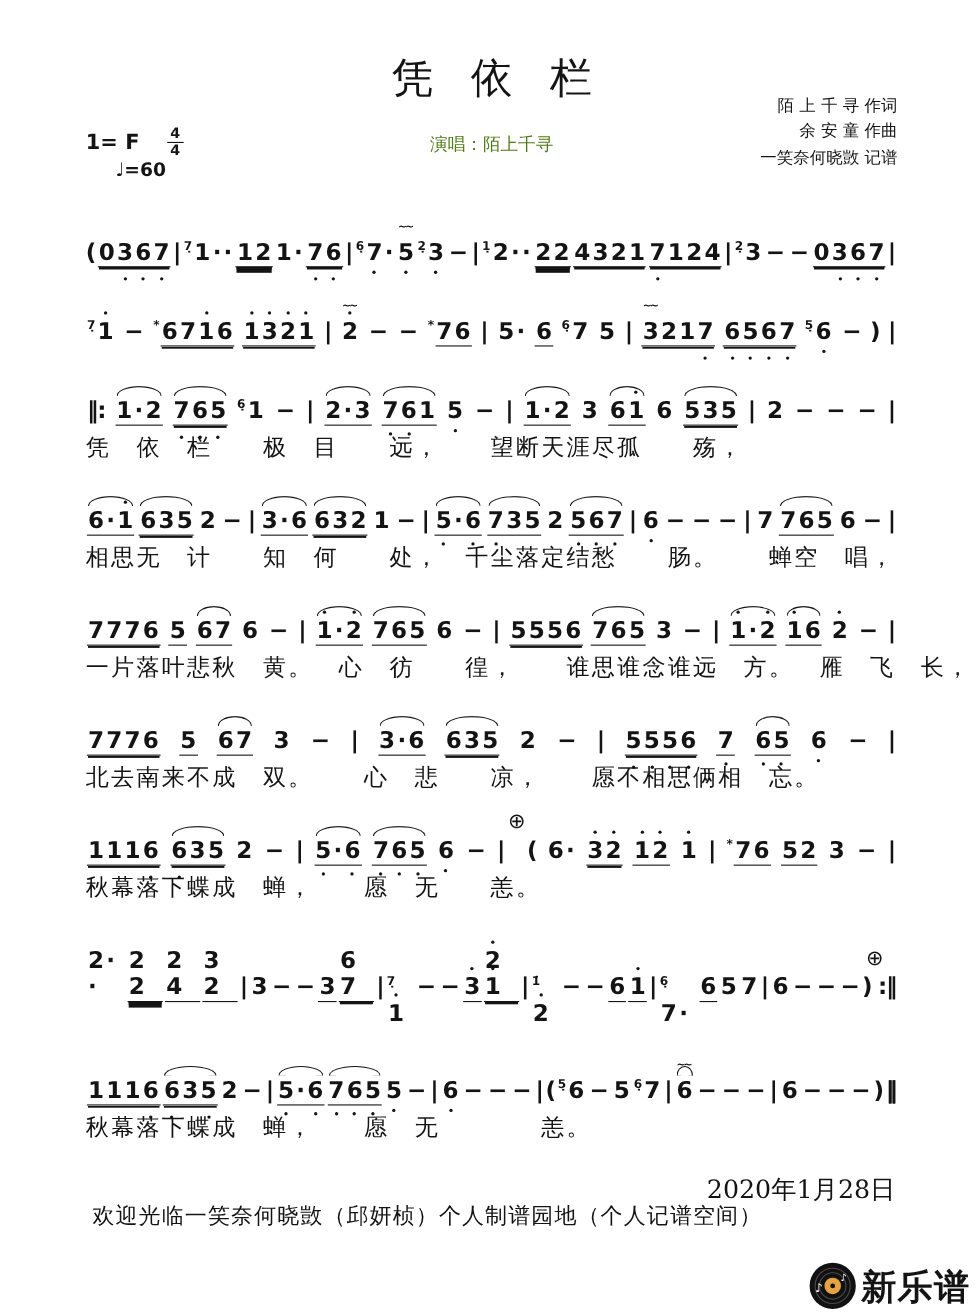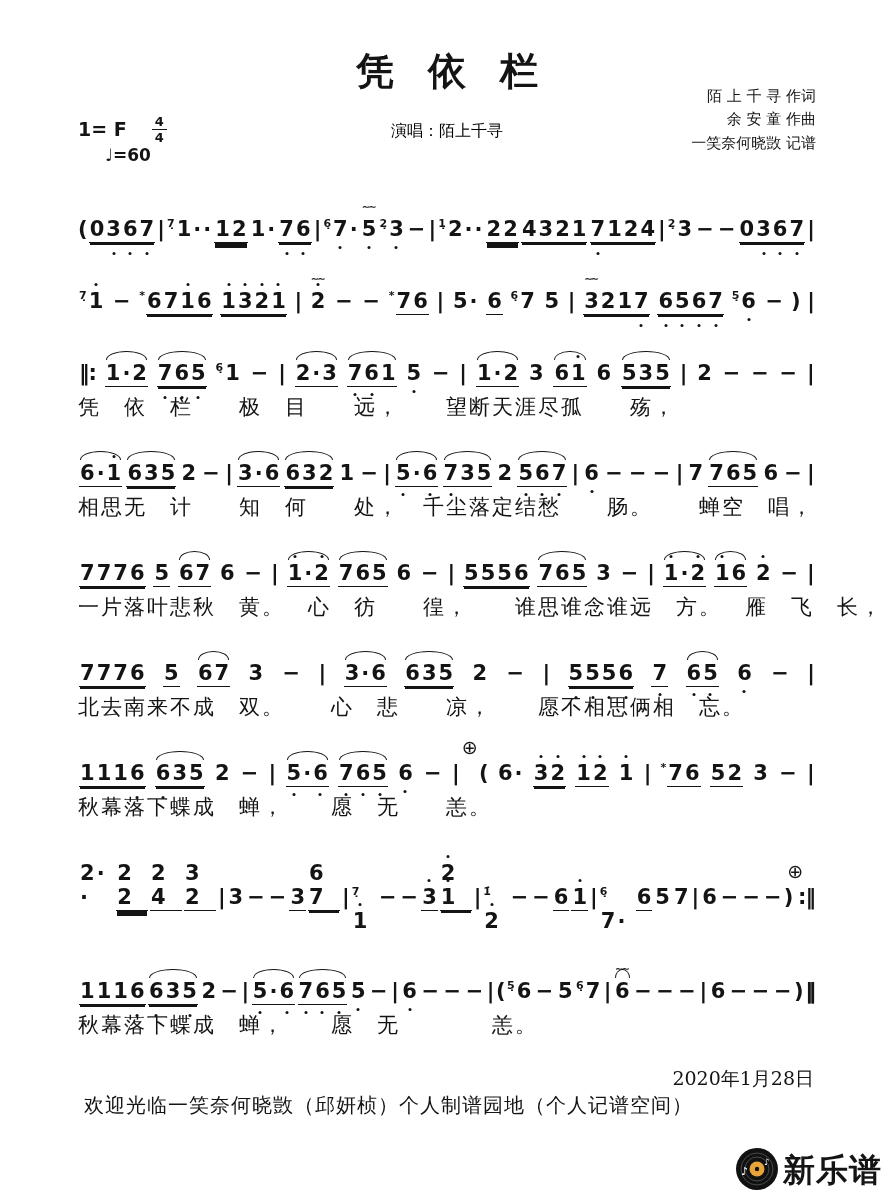--- a/index.html
+++ b/index.html
@@ -5,21 +5,21 @@
   html,body{margin:0;padding:0;}
   body{
     width:888px;height:1196px;position:relative;overflow:hidden;
     background:#ffffff;color:#141414;
     font-family:"DejaVu Sans", sans-serif;
   }
   .page{padding:18px 72px 0 78px;}
 
   
   .title{
-    text-align:center;font-size:38px;font-weight:bold;
+    text-align:center;font-size:38px;font-weight:normal;
     font-family:"DejaVu Serif", serif;
     letter-spacing:34px;text-indent:34px;
     margin:28px 0 0;
   }
   .header-band{position:relative;height:78px;margin-top:2px;}
   .key-block{position:absolute;left:0;top:16px;font-weight:bold;font-size:19px;line-height:1.35;}
   .key-line{display:flex;align-items:center;gap:18px;}
   .frac{display:inline-block;text-align:center;font-size:13px;line-height:1;margin-left:7px;font-weight:bold;}
   .frac .num{display:block;border-bottom:1.6px solid #141414;padding:0 3px 1px;}
   .frac .den{display:block;padding-top:1px;}
@@ -52,21 +52,21 @@
        border-radius:50% 50% 0 0 / 100% 100% 0 0;}
   .trill{position:absolute;top:-16px;left:1px;font-style:normal;font-size:10px;letter-spacing:-2px;}
   .grace{font-size:11px;font-weight:bold;vertical-align:9px;margin-right:1px;}
   .bar{padding:0 1px;}
   .bar-fat{letter-spacing:-1px;}
   .dash{padding:0 2px;}
   .coda{position:relative;display:inline-block;width:4px;}
   .coda i{position:absolute;left:-6px;top:-44px;font-style:normal;font-size:19px;font-weight:normal;}
 
   
-  .date-row{position:absolute;right:74px;top:1066px;font-size:19px;font-family:"DejaVu Serif", serif;}
+  .date-row{position:absolute;right:74px;top:1066px;font-size:23px;font-family:"DejaVu Serif", serif;}
   .welcome-row{position:absolute;left:84px;top:1076px;font-size:20px;letter-spacing:1px;
                font-family:"DejaVu Serif", serif;margin-top:16px;}
   .logo-row{position:absolute;right:6px;top:1146px;display:flex;align-items:center;gap:3px;}
   .logo-text{font-size:32px;font-weight:bold;letter-spacing:1px;font-family:Liberation Mono, monospace;}
 </style>
 </head>
 <body>
 
 <div class="page">
 
@@ -78,21 +78,21 @@
         <span>1= F</span>
         <span class="frac">
           <span class="num">4</span>
           <span class="den">4</span>
         </span>
       </div>
       <div class="tempo-line">
         <span>♩</span><span>=60</span>
       </div>
     </div>
-    <div class="singer" id="singer" style="color: #000000;">演唱：陌上千寻</div>
+    <div class="singer" id="singer" style="color: #4d7c0f;">演唱：陌上千寻</div>
     <div class="credits">
       <div>陌 上 千 寻 作词</div>
       <div>余   安   童 作曲</div>
       <div>一笑奈何晓敳 记谱</div>
     </div>
   </div>
 
   <div class="score" id="score">
       <div class="score-line">
         <div class="notes-row">

